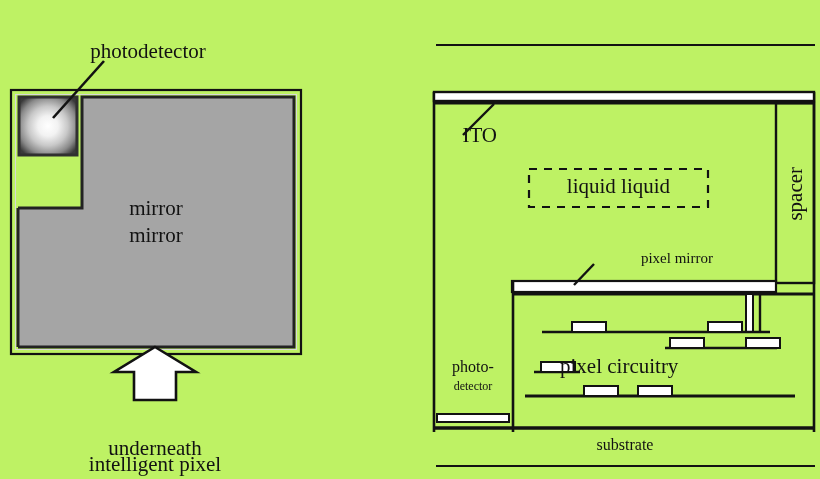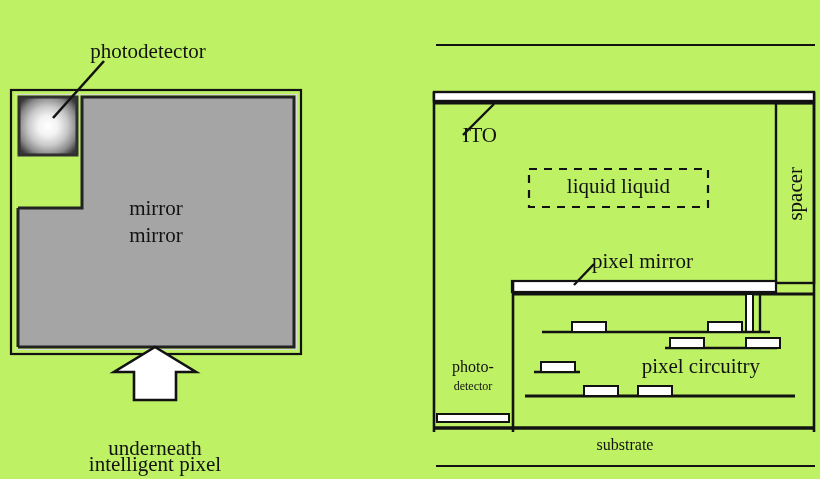--- a/index.html
+++ b/index.html
@@ -141,23 +141,23 @@
   <div class="lbl" style="left:35px; top:437px; width:240px; font-size:21px;">underneath</div>
 
 
   <div class="lbl" style="left:437px; top:124px; width:60px; font-size:21px; text-align:right;">ITO</div>
 
   <div class="lbl" style="left:529px; top:175px; width:179px; font-size:21px;">liquid liquid</div>
 
   <div class="lbl" style="left:756px; top:182px; width:80px; font-size:21px;
               transform:rotate(-90deg); transform-origin:50% 50%;">spacer</div>
 
-  <div class="lbl" style="left:592px; top:250px; width:170px; font-size:21px; text-align:left;">pixel mirror</div>
+  <div class="lbl" style="left:592px; top:250px; width:170px; font-size:15px; text-align:center;">pixel mirror</div>
 
-  <div class="lbl" style="left:580px; top:355px; width:180px; font-size:21px; text-align:right;">pixel circuitry</div>
+  <div class="lbl" style="left:560px; top:355px; width:180px; font-size:21px; text-align:left;">pixel circuitry</div>
 
   <div class="lbl" style="left:437px; top:358px; width:72px; font-size:16px;">photo-</div>
 
   <div class="lbl" style="left:434px; top:380px; width:78px; font-size:12px;">detector</div>
 
   <div class="lbl" style="left:545px; top:436px; width:160px; font-size:16px;">substrate</div>
 
 </div>
 
 </body></html>

